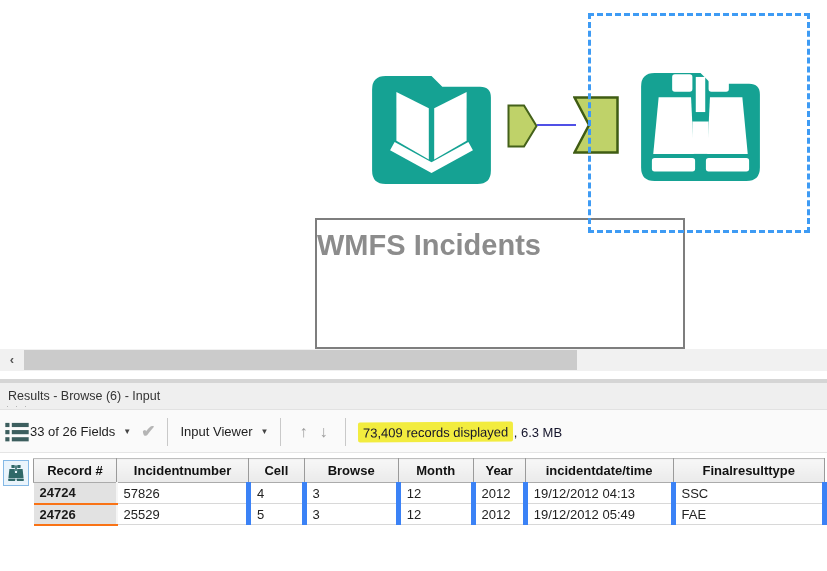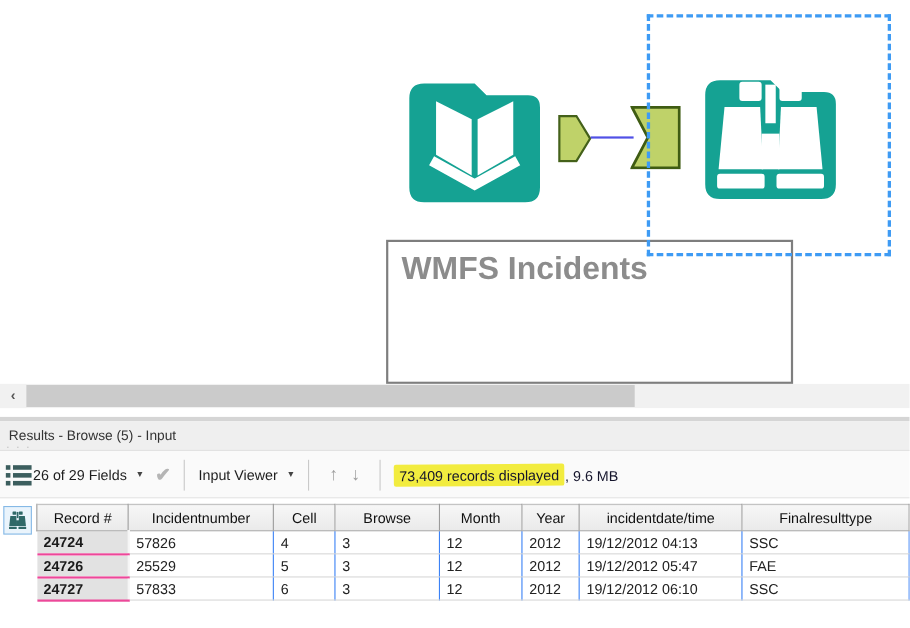--- a/index.html
+++ b/index.html
@@ -6,21 +6,21 @@
   html,body { width:827px; height:571px; overflow:hidden; background:#fff;
     font-family:"Liberation Sans", sans-serif; position:relative; }
 
   
   .canvas { position:absolute; left:0; top:0; width:827px; height:349px; background:#fff; }
   .tool { position:absolute; }
   .selection-rect { position:absolute; left:588px; top:13px; width:222px; height:220px;
     border:3px dashed #3E9BF4; z-index:5; }
   .conn-line { position:absolute; left:537px; top:124px; width:39px; height:2px; background:#5050E6; }
   .label-box { position:absolute; left:315px; top:218px; width:370px; height:131px;
-    border:2px solid #7E7E7E; background:#fff; padding:4px 12px; z-index:2;margin-left:36px; }
+    border:2px solid #7E7E7E; background:#fff; padding:4px 0; z-index:2; }
   .label-box .ln { font-size:29px; font-weight:bold; color:#8C8C8C; line-height:1.45; white-space:nowrap; }
 
   
   .hscroll { position:absolute; left:0; top:349px; width:827px; height:22px; background:#F1F1F1; z-index:6; }
   .hscroll .btn { position:absolute; left:0; top:0; width:24px; height:22px; background:#F1F1F1;
     color:#555; font-size:13px; text-align:center; line-height:21px; font-weight:bold; }
   .hscroll .thumb { position:absolute; left:24px; top:1px; width:553px; height:20px; background:#CBCBCB; }
 
   
   .gray-band { position:absolute; left:0; top:379px; width:827px; height:4px; background:#D5D5D5; }
@@ -39,29 +39,29 @@
   .arrow { color:#9E9E9E; font-size:16px; font-weight:bold; margin:0 6px; }
   .hl { background:#F2EC3F; padding:3px 5px 2px 5px; border-radius:2px; display:inline-block;
     transform:rotate(-0.4deg); }
   .rec-text { font-size:13px; color:#14142b; }
 
   
   .mini-binocs { position:absolute; left:3px; top:460px; width:26px; height:26px;
     background:#EAF4FC; border:1px solid #85B9E6; z-index:7; padding:2px; }
   table.grid { position:absolute; left:33px; top:458px; border-collapse:collapse;
     table-layout:fixed; font-size:13px; }
-  table.grid th { height:24px; font-weight:normal; color:#111; text-align:center;
+  table.grid th { height:24px; font-weight:bold; color:#111; text-align:center;
     background:linear-gradient(#F7F7F7,#EAEAEA);
     border-right:1px solid #9A9A9A; border-top:1px solid #BEBEBE; border-bottom:1px solid #ABABAB;
     overflow:hidden; white-space:nowrap; }
   table.grid td { height:21px; background:#fff; color:#222; padding-left:6px;
-    border-right:1px solid #3b82f6; border-bottom:1px solid #D8D8D8;
+    border-right:5px solid #3b82f6; border-bottom:1px solid #D8D8D8;
     overflow:hidden; white-space:nowrap; }
   table.grid td.rowhead { background:#E2E2E2; font-weight:bold; color:#1a1a1a;
-    border-right:2px solid #F5F5F5; border-bottom:2px solid #ec4899; }
+    border-right:2px solid #F5F5F5; border-bottom:2px solid #f97316; }
   table.grid th.first { border-left:1px solid #9A9A9A; }
 </style>
 </head>
 <body>
 
 <div class="canvas">
 
   <div class="tool" style="left:363px; top:57px;">
     <svg width="137" height="135" viewBox="0 0 100 100">
       <path d="M6,24 Q6,14 16,14 L50,14 L58,22 L86,22 Q94,22 94,30 L94,84 Q94,94 84,94 L16,94 Q6,94 6,84 Z" fill="#15A293"></path>
@@ -101,48 +101,48 @@
 
   <div class="selection-rect"></div>
 </div>
 
 <div class="hscroll">
   <div class="btn">‹</div>
   <div class="thumb"></div>
 </div>
 
 <div class="gray-band"></div>
-<div class="results-header">Results - Browse (5) - Input</div>
+<div class="results-header">Results - Browse (6) - Input</div>
 
 <div class="rail-dots">∙ ∙ ∙</div>
 <svg class="list-icon" viewBox="0 0 20 20">
   <g fill="#3C5E5E">
     <rect x="1" y="3" width="3.2" height="3.2"></rect>
       <rect x="6" y="3" width="13" height="3.2"></rect>
     <rect x="1" y="8.5" width="3.2" height="3.2"></rect>
       <rect x="6" y="8.5" width="13" height="3.2"></rect>
     <rect x="1" y="14" width="3.2" height="3.2"></rect>
       <rect x="6" y="14" width="13" height="3.2"></rect>
   </g>
 </svg>
 
 <div class="toolbar">
   <div class="tb-items">
-    <span class="tb-text">26 of 29 Fields</span>
+    <span class="tb-text">33 of 26 Fields</span>
     <span class="caret">▼</span>
     <span class="check">✔</span>
     <div class="vsep"></div>
     <span class="tb-text">Input Viewer</span>
     <span class="caret">▼</span>
     <div class="vsep"></div>
     <span class="arrow">↑</span>
     <span class="arrow">↓</span>
     <div class="vsep"></div>
     <span class="rec-text">
-      <span class="hl">73,409 records displayed</span><span>, 9.6 MB</span>
+      <span class="hl">73,409 records displayed</span><span>, 6.3 MB</span>
     </span>
   </div>
 
 </div>
 
 <div class="mini-binocs">
   <svg width="20" height="20" viewBox="0 0 100 100">
     <g fill="#2F6868">
       <rect x="27" y="10" width="17" height="15" rx="2"></rect>
       <rect x="56" y="10" width="17" height="15" rx="2"></rect>
@@ -190,27 +190,17 @@
         <td>19/12/2012 04:13</td>
         <td>SSC</td>
       </tr>
       <tr>
         <td class="rowhead">24726</td>
         <td>25529</td>
         <td>5</td>
         <td>3</td>
         <td>12</td>
         <td>2012</td>
-        <td>19/12/2012 05:47</td>
+        <td>19/12/2012 05:49</td>
         <td>FAE</td>
-      </tr>
-      <tr>
-        <td class="rowhead">24727</td>
-        <td>57833</td>
-        <td>6</td>
-        <td>3</td>
-        <td>12</td>
-        <td>2012</td>
-        <td>19/12/2012 06:10</td>
-        <td>SSC</td>
       </tr>
     </tbody>
 </table>
 
 </body></html>

